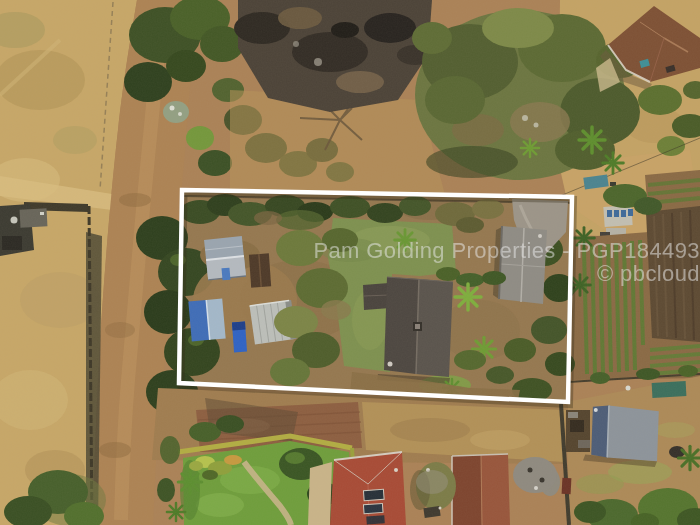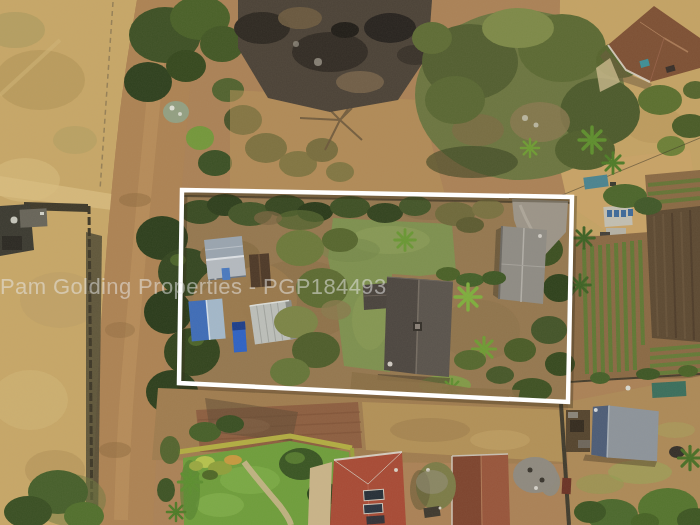--- a/index.html
+++ b/index.html
@@ -2,23 +2,23 @@
 <html><head>
 <meta charset="utf-8">
 <style>
   html,body{margin:0;padding:0;background:#222;}
   .photo{
     position:relative;width:700px;height:525px;overflow:hidden;
     background:#ab8257;font-family:"Liberation Sans",sans-serif;
   }
   .photo svg{position:absolute;left:0;top:0;display:block;}
   .watermark{
-    position:absolute;left:0;top:239px;width:700px;text-align:left;
+    position:absolute;left:0;top:239px;width:700px;text-align:right;
     color:#e9e9e9;opacity:.52;pointer-events:none;z-index:5;
-    font-size:22px;line-height:23px;letter-spacing:.4px;font-weight:400;margin-top:36px;
+    font-size:22px;line-height:23px;letter-spacing:.4px;font-weight:400;
   }
   .outline-svg{z-index:4;}
   .outline-main{fill:none;stroke:#ffffff;stroke-width:4.5;stroke-linejoin:miter;}
   .outline-shadow{fill:none;stroke:rgba(55,45,25,0.35);stroke-width:7;}
 </style>
 </head>
 <body>
 
 <div class="photo">
 
@@ -489,15 +489,16 @@
   <rect x="0" y="0" width="700" height="525" filter="url(#grain)" opacity=".22"></rect>
 </svg>
 
 <svg class="outline-svg" width="700" height="525" viewBox="0 0 700 525" xmlns="http://www.w3.org/2000/svg">
   <polygon class="outline-shadow" points="184,192.5 573.5,199.5 569.5,404.5 181,385.5"></polygon>
   <polygon class="outline-main" points="182,190 572,197 568,402 179,383"></polygon>
 </svg>
 
 <div class="watermark">
   <div>Pam Golding Properties - PGP184493</div>
+  <div>© pbcloud</div>
 </div>
 
 </div>
 
 </body></html>

